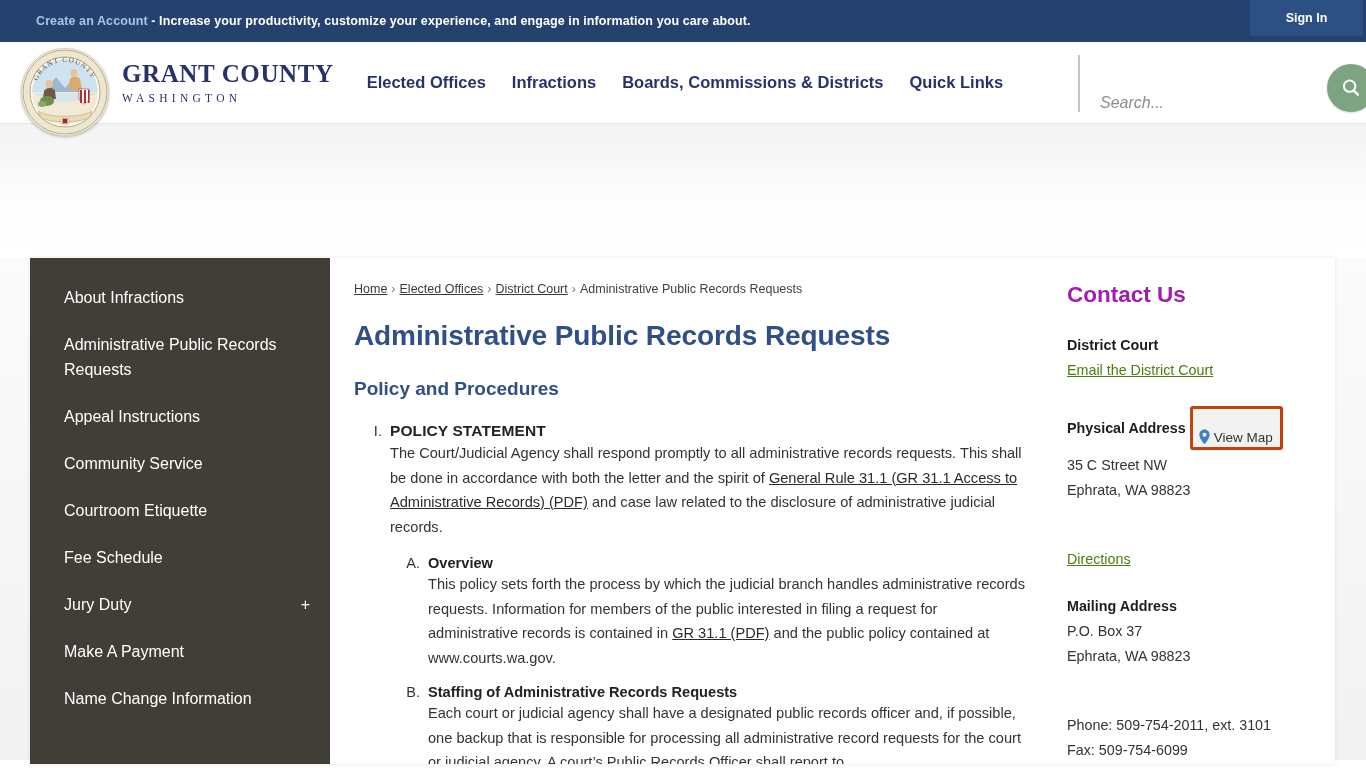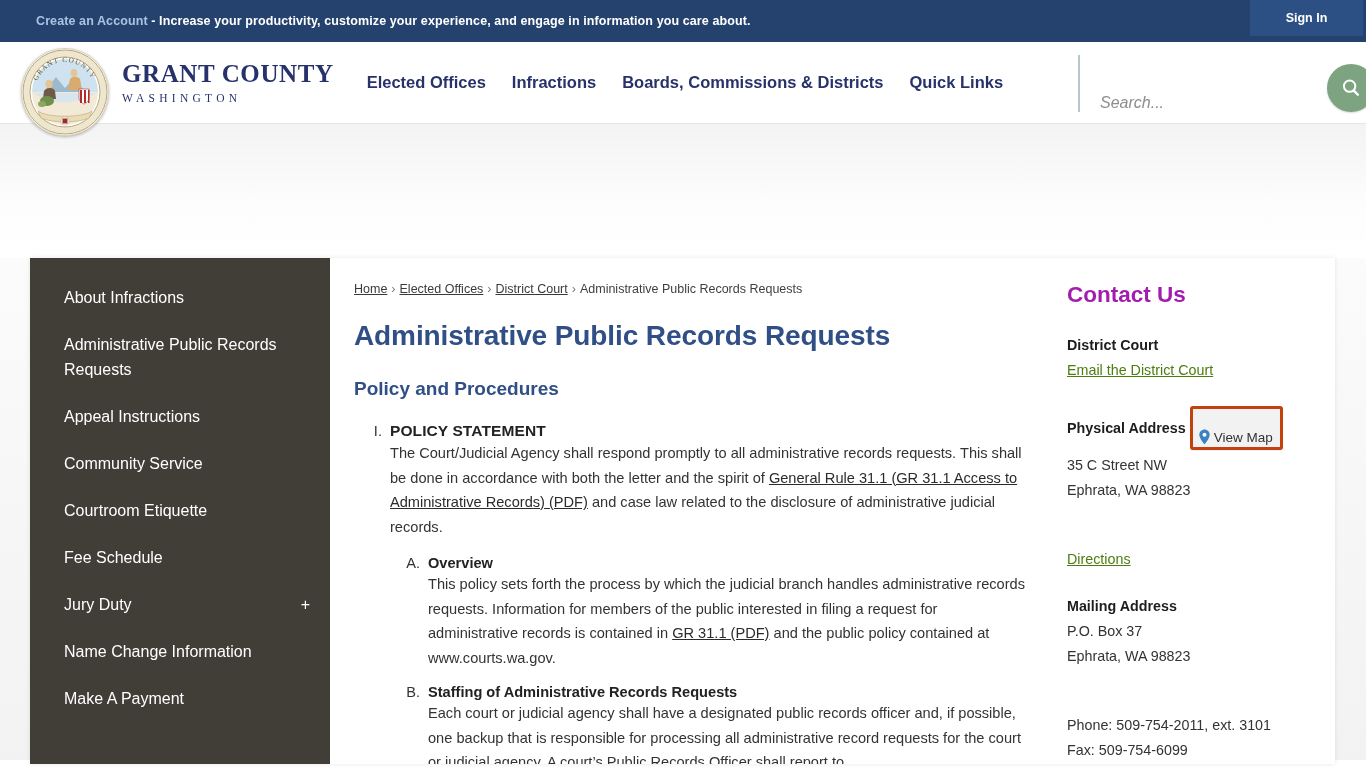--- a/index.html
+++ b/index.html
@@ -385,24 +385,24 @@
         <span>Courtroom Etiquette</span>
       </div>
       <div class="lnav-item">
         <span>Fee Schedule</span>
       </div>
       <div class="lnav-item">
         <span>Jury Duty</span>
         <span class="plus">+</span>
       </div>
       <div class="lnav-item">
+        <span>Make A Payment</span>
+      </div>
+      <div class="lnav-item">
         <span>Name Change Information</span>
-      </div>
-      <div class="lnav-item">
-        <span>Make A Payment</span>
       </div>
     </div>
 
     <div class="content">
 
       <div class="breadcrumb">
         <a href="#">Home</a><span class="sep">›</span><a href="#">Elected Offices</a><span class="sep">›</span><a href="#">District Court</a><span class="sep">›</span><span>Administrative Public Records Requests</span>
       </div>
 
       <h1 class="title">Administrative Public Records Requests</h1>

